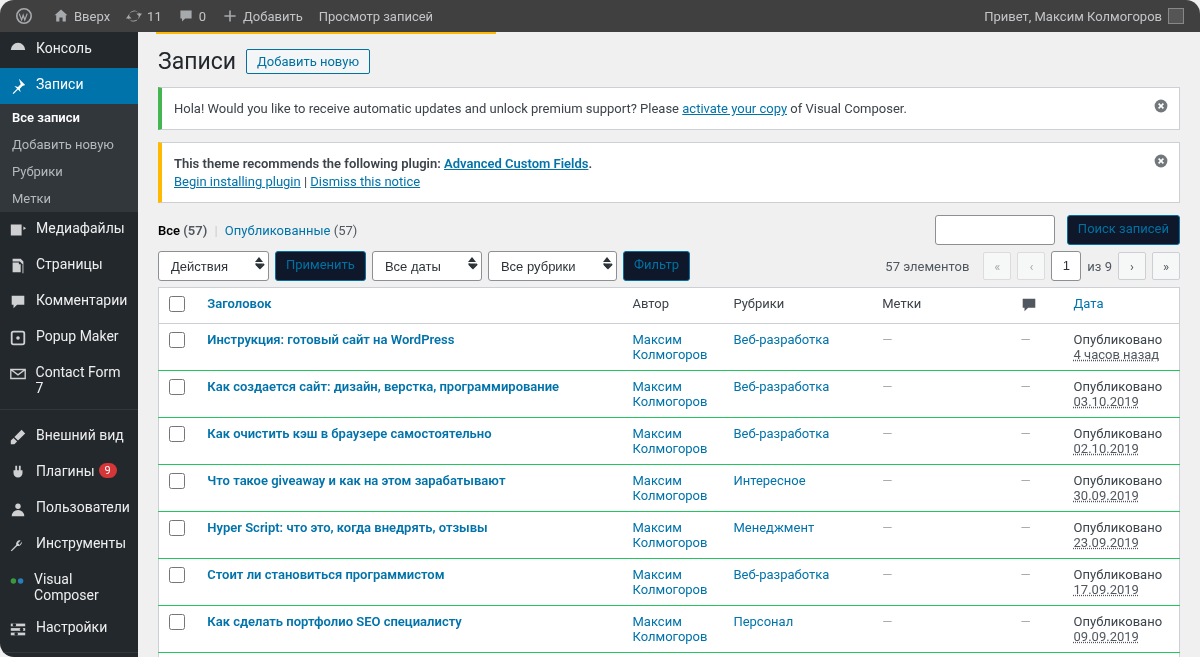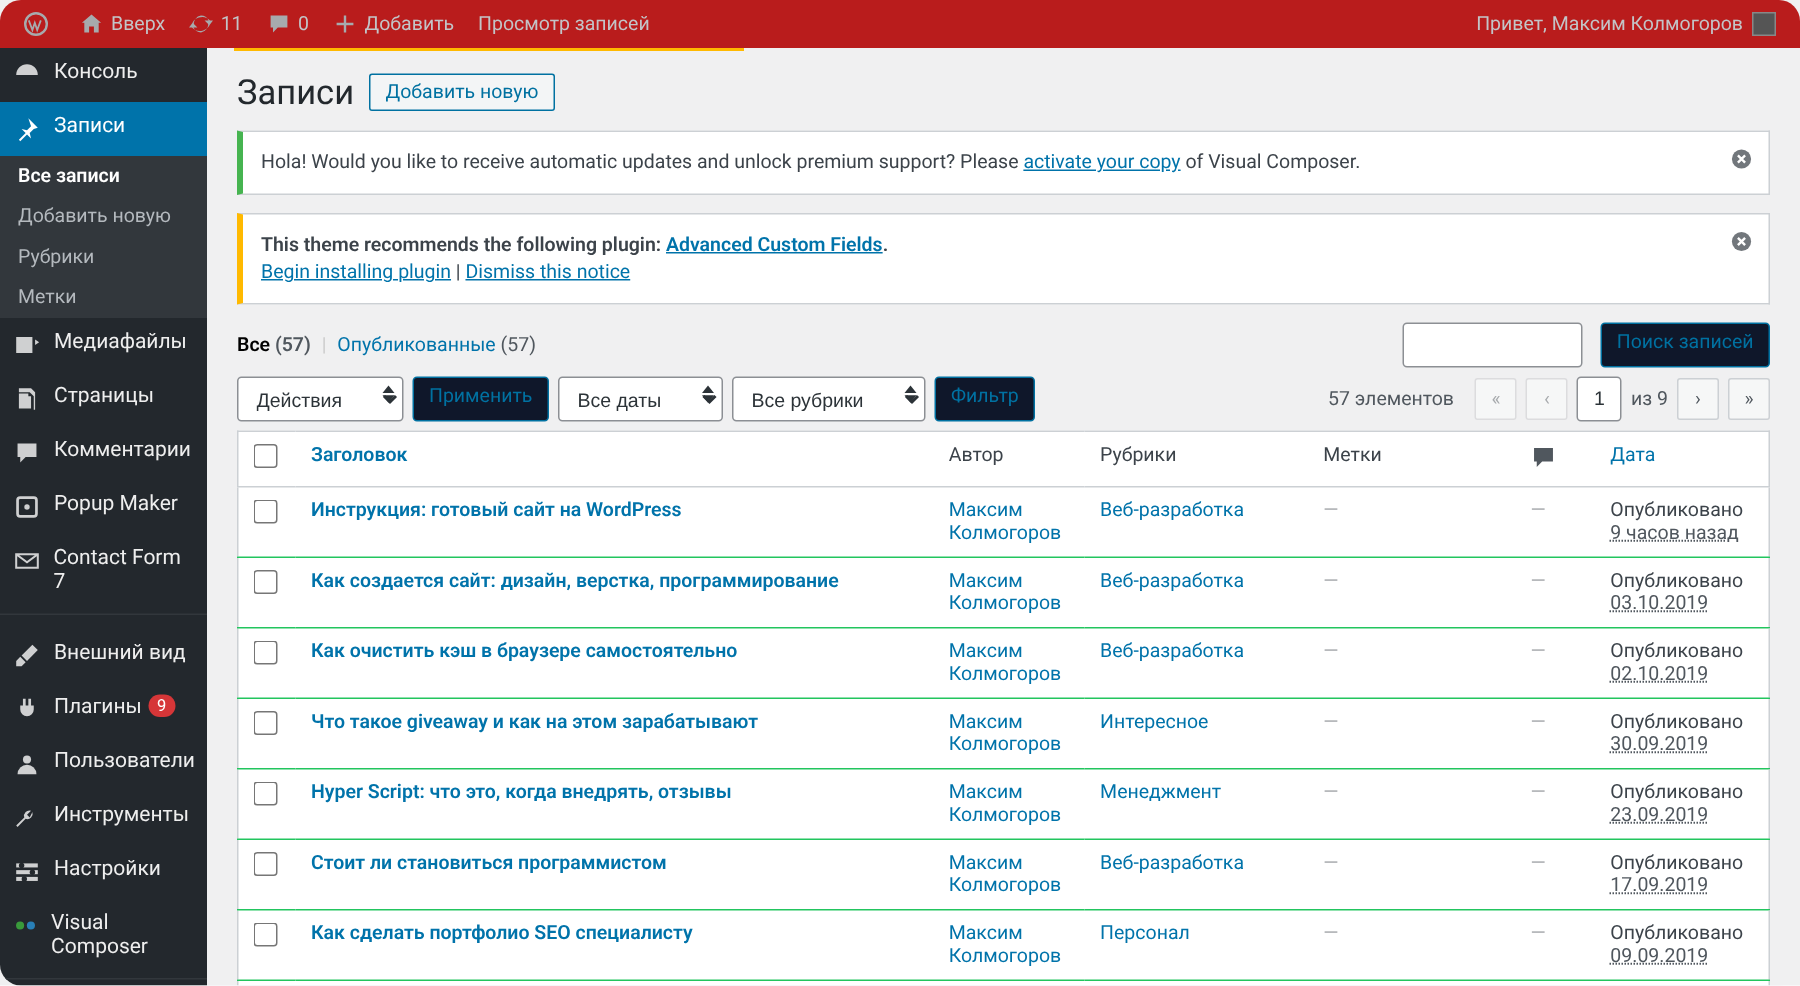--- a/index.html
+++ b/index.html
@@ -1,20 +1,20 @@
 <!DOCTYPE html>
 <html><head>
 <meta charset="utf-8">
 <style>
 *{box-sizing:border-box;margin:0;padding:0}
 body{font-family:-apple-system,BlinkMacSystemFont,"Segoe UI",Roboto,sans-serif;font-size:13px;color:#3c434a;background:#f0f0f1;width:1200px;height:657px;overflow:hidden;border-radius:14px;position:relative}
 a{color:#0073aa;text-decoration:none;cursor:pointer}
 
 
-.adminbar{height:32px;background:#b91c1c;color:#eee;display:flex;align-items:center;padding:0 8px;font-size:13px;position:relative;z-index:10}
+.adminbar{height:32px;background:#404040;color:#eee;display:flex;align-items:center;padding:0 8px;font-size:13px;position:relative;z-index:10}
 .adminbar .ab-item{display:flex;align-items:center;color:#c3c4c7;padding:0 8px;height:32px;cursor:pointer}
 .adminbar .ab-icon{font-size:16px;margin-right:5px;fill:#a7aaad}
 .adminbar .spacer{flex:1}
 .adminbar .avatar{width:16px;height:16px;background:#555;border:1px solid #888;margin-left:6px}
 
 
 .sidebar{position:absolute;top:32px;left:0;width:138px;height:625px;background:#23282d}
 .menu-item{display:flex;align-items:flex-start;padding:8px 8px;color:#eee;cursor:pointer;font-size:14px}
 .menu-item.current{background:#0073aa;color:#fff}
 .menu-item .mi-icon{width:20px;height:20px;margin-right:8px;display:flex;align-items:center;justify-content:center;fill:#a7aaad;opacity:.85}
@@ -225,38 +225,38 @@
         <span class="mi-icon">
           <svg viewBox="0 0 20 20" width="18" height="18" fill="currentColor">
             <path d="M14 6a4 4 0 01-5 5L3 17l-1-1 6-6a4 4 0 015-5l-3 3 2 2z"></path>
           </svg>
         </span>
         <span>Инструменты</span>
       </div>
       <div class="menu-item">
         <span class="mi-icon">
           <svg viewBox="0 0 20 20" width="18" height="18" fill="currentColor">
+            <circle cx="6" cy="10" r="3" fill="#3eaf3e"></circle>
+            <circle cx="14" cy="10" r="3" fill="#2a8fce"></circle>
+          </svg>
+        </span>
+        <span>Visual Composer</span>
+      </div>
+      <div class="menu-item">
+        <span class="mi-icon">
+          <svg viewBox="0 0 20 20" width="18" height="18" fill="currentColor">
             <rect x="2" y="4" width="16" height="3"></rect>
             <rect x="2" y="9" width="16" height="3"></rect>
             <rect x="2" y="14" width="16" height="3"></rect>
             <circle cx="6" cy="5.5" r="2" fill="#23282d"></circle>
             <circle cx="14" cy="10.5" r="2" fill="#23282d"></circle>
             <circle cx="8" cy="15.5" r="2" fill="#23282d"></circle>
           </svg>
         </span>
         <span>Настройки</span>
-      </div>
-      <div class="menu-item">
-        <span class="mi-icon">
-          <svg viewBox="0 0 20 20" width="18" height="18" fill="currentColor">
-            <circle cx="6" cy="10" r="3" fill="#3eaf3e"></circle>
-            <circle cx="14" cy="10" r="3" fill="#2a8fce"></circle>
-          </svg>
-        </span>
-        <span>Visual Composer</span>
       </div>
       <div class="menu-item sep"></div>
     </div>
 </div>
 
 <div class="main">
   <div class="orange-strip"></div>
   <div class="page-header">
     <h1 class="page-title">Записи</h1>
     <span class="page-action">Добавить новую</span>
@@ -333,21 +333,21 @@
       </tr>
     </thead>
     <tbody id="posts-tbody">
         <tr>
           <td class="cb"><input type="checkbox" style=""></td>
           <td class="title-col"><a>Инструкция: готовый сайт на WordPress</a></td>
           <td class="author-col"><a>Максим Колмогоров</a></td>
           <td class="cat-col"><a>Веб-разработка</a></td>
           <td class="tag-col"><span class="dash">—</span></td>
           <td class="com-col"><span class="dash">—</span></td>
-          <td class="date-col"><span>Опубликовано</span><br><span class="d">9 часов назад</span></td>
+          <td class="date-col"><span>Опубликовано</span><br><span class="d">4 часов назад</span></td>
         </tr>
         <tr>
           <td class="cb"><input type="checkbox" style=""></td>
           <td class="title-col"><a>Как создается сайт: дизайн, верстка, программирование</a></td>
           <td class="author-col"><a>Максим Колмогоров</a></td>
           <td class="cat-col"><a>Веб-разработка</a></td>
           <td class="tag-col"><span class="dash">—</span></td>
           <td class="com-col"><span class="dash">—</span></td>
           <td class="date-col"><span>Опубликовано</span><br><span class="d">03.10.2019</span></td>
         </tr>

